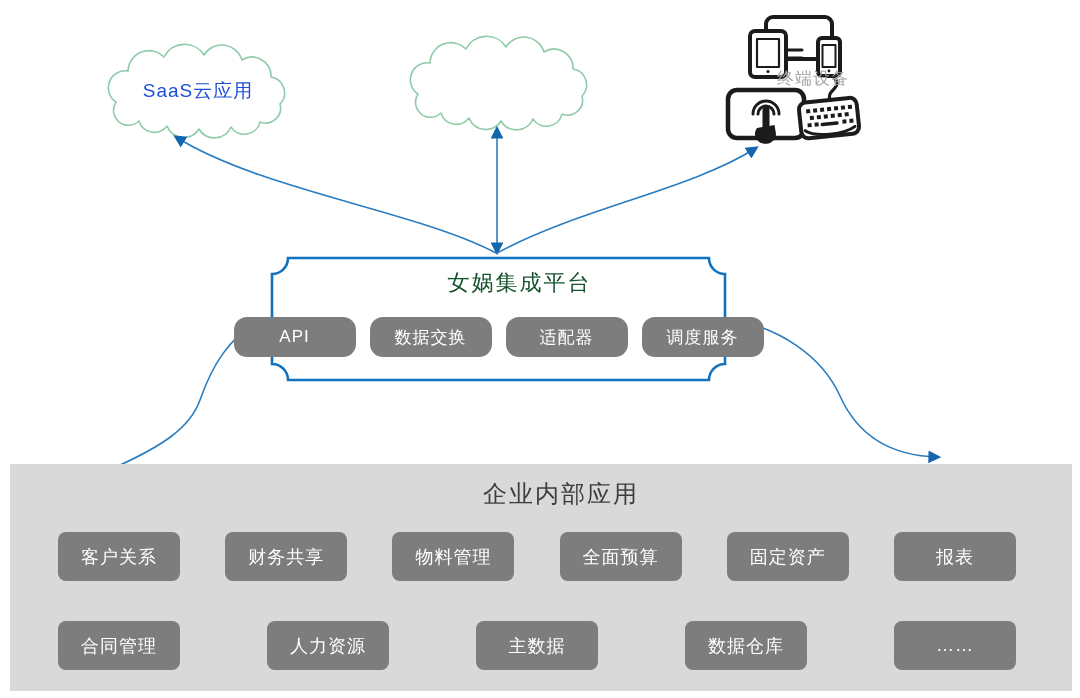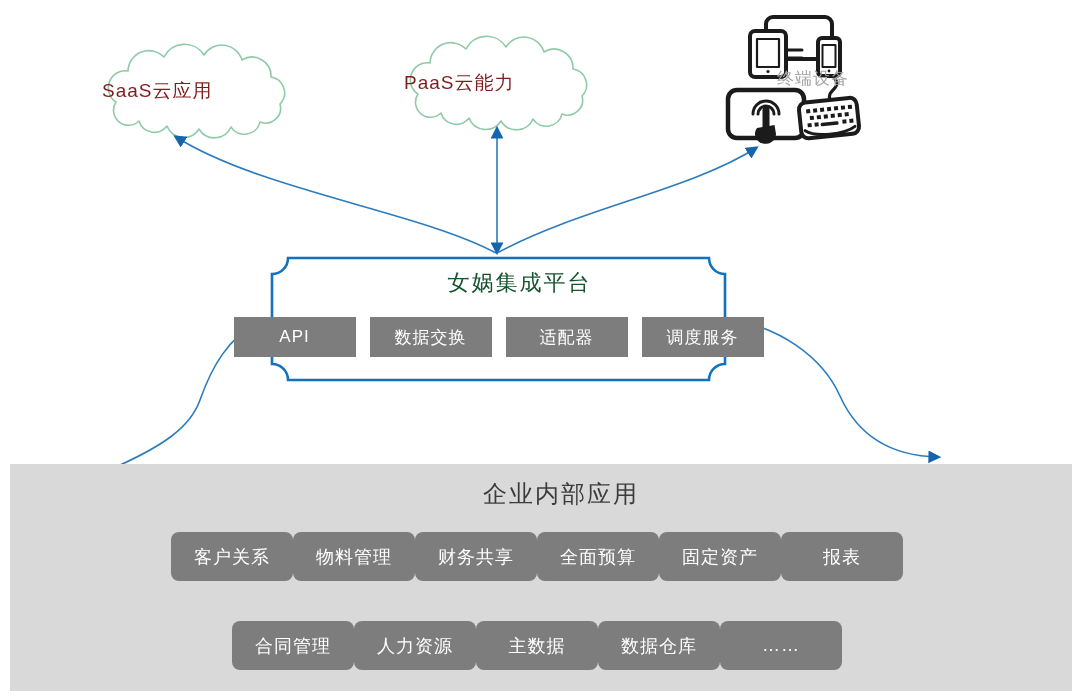--- a/index.html
+++ b/index.html
@@ -2,47 +2,47 @@
 <html><head>
 <meta charset="utf-8">
 <style>
   html,body{margin:0;padding:0;background:#fff;}
   .canvas{
     position:relative;width:1080px;height:698px;background:#ffffff;
     font-family:"Liberation Sans","DejaVu Sans",sans-serif;overflow:hidden;
   }
   .diagram-svg{position:absolute;left:0;top:0;width:1080px;height:698px;}
   .cloud-label{
-    position:absolute;color:#7f1d1d;font-size:19px;letter-spacing:1px;
+    position:absolute;text-align:center;color:#1d4ed8;font-size:19px;letter-spacing:1px;
   }
   .device-label{
     position:absolute;text-align:center;color:#a6a6a6;font-size:17px;letter-spacing:1px;
   }
   .platform-title{
     position:absolute;left:272px;top:268px;width:495px;text-align:center;
     color:#14532d;font-size:22px;font-weight:500;letter-spacing:2px;
   }
   .module-row{
     position:absolute;left:272px;top:317px;width:453px;
     display:flex;justify-content:center;gap:14px;
   }
   .chip{
-    background:#7d7d7d;color:#ffffff;border-radius:0;
+    background:#7d7d7d;color:#ffffff;border-radius:13px;
     display:flex;align-items:center;justify-content:center;
   }
   .module-chip{height:40px;min-width:86px;padding:0 18px;font-size:17px;letter-spacing:1px;}
   .internal-panel{
     position:absolute;left:10px;top:464px;width:1062px;height:227px;background:#d9d9d9;
   }
   .panel-title{
     position:absolute;left:0;top:14px;width:100%;text-align:center;
     color:#3c3c3c;font-size:24px;letter-spacing:2px;margin-left:20px;
   }
   .apps-row{
-    position:absolute;left:48px;right:56px;display:flex;justify-content:center;
+    position:absolute;left:48px;right:56px;display:flex;justify-content:space-between;
   }
   .apps-row.row1{top:68px;}
   .apps-row.row2{top:157px;}
   .app-chip{width:122px;height:49px;font-size:18px;letter-spacing:1px;border-radius:8px;}
 </style>
 </head>
 <body>
 
 <div class="canvas">
 
@@ -118,38 +118,37 @@
           <rect x="814" y="121" width="4" height="4"></rect>
         <rect x="842" y="121" width="4" height="4"></rect>
           <rect x="849" y="121" width="4" height="4"></rect>
         <rect x="820" y="122" width="18" height="3.5" rx="1.5"></rect>
         <path d="M 804 128 a 28 10 0 0 0 50 1" fill="none" stroke="#1b1b1b" stroke-width="3"></path>
       </g>
     </g>
   </svg>
 
   <div class="cloud-label" style="left:102px;top:78px;width:192px;">SaaS云应用</div>
-  <div class="cloud-label" style="left:404px;top:70px;width:192px;">PaaS云能力</div>
 
   <div class="device-label" style="left:758px;top:67px;width:110px;">终端设备</div>
 
   <div class="platform-title">女娲集成平台</div>
   <div class="module-row">
     <div class="chip module-chip">API</div>
     <div class="chip module-chip">数据交换</div>
     <div class="chip module-chip">适配器</div>
     <div class="chip module-chip">调度服务</div>
   </div>
 
   <div class="internal-panel">
     <div class="panel-title">企业内部应用</div>
     <div class="apps-row row1">
       <div class="chip app-chip">客户关系</div>
+      <div class="chip app-chip">财务共享</div>
       <div class="chip app-chip">物料管理</div>
-      <div class="chip app-chip">财务共享</div>
       <div class="chip app-chip">全面预算</div>
       <div class="chip app-chip">固定资产</div>
       <div class="chip app-chip">报表</div>
     </div>
     <div class="apps-row row2">
       <div class="chip app-chip">合同管理</div>
       <div class="chip app-chip">人力资源</div>
       <div class="chip app-chip">主数据</div>
       <div class="chip app-chip">数据仓库</div>
       <div class="chip app-chip">……</div>

